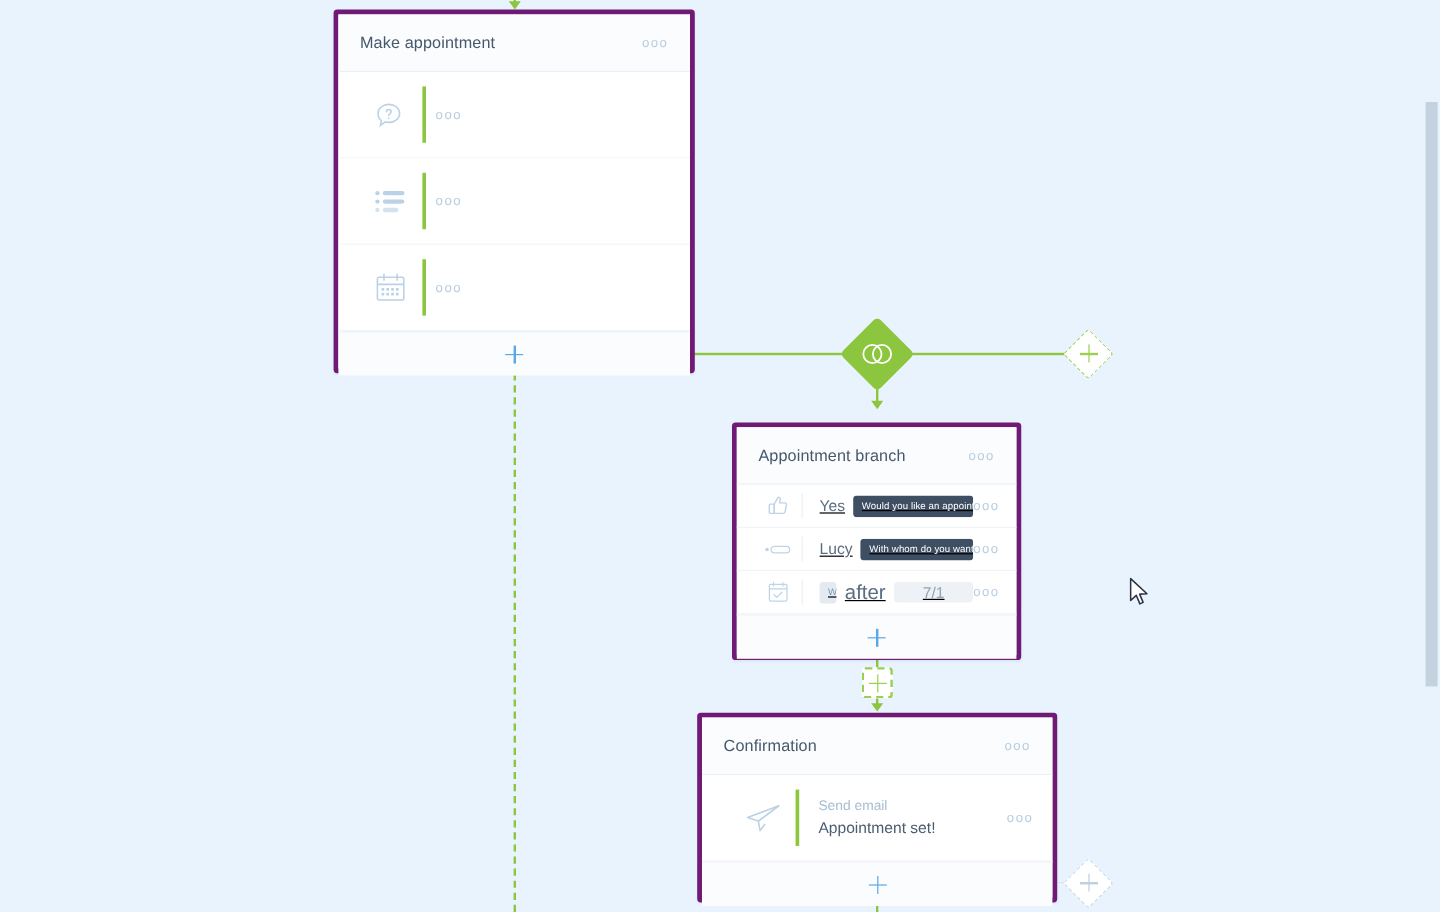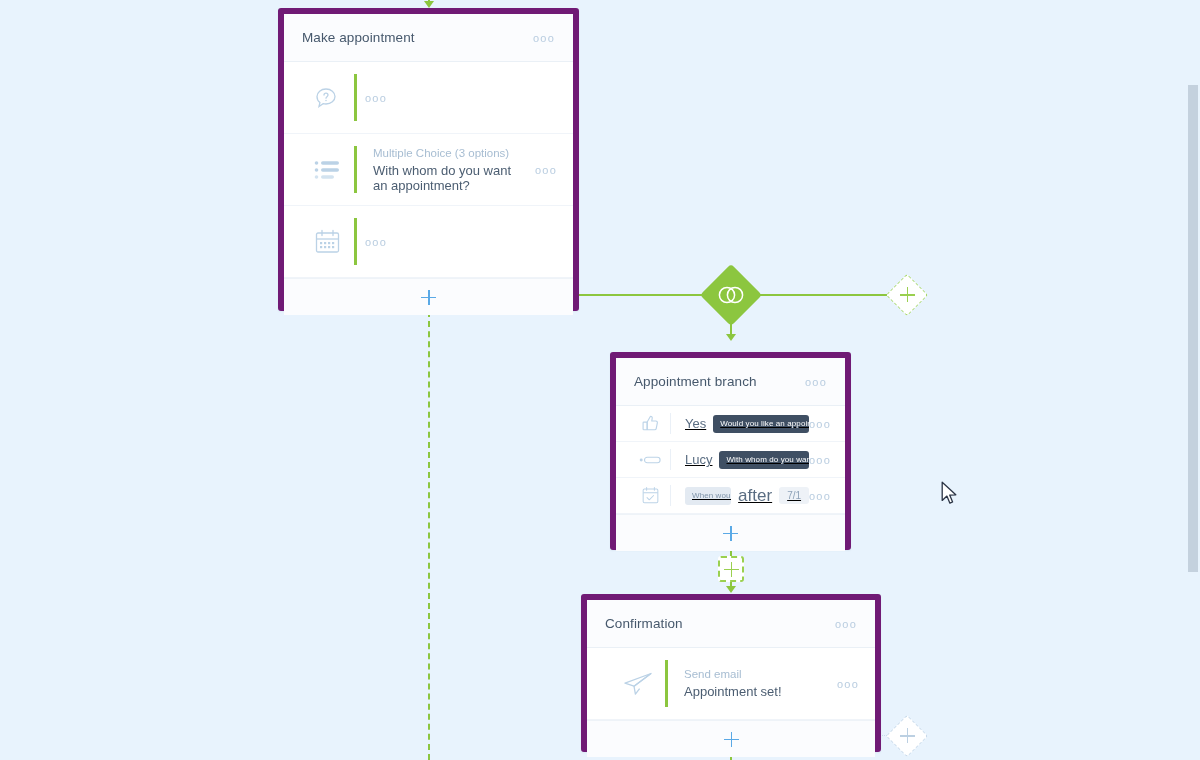--- a/index.html
+++ b/index.html
@@ -30,21 +30,21 @@
     width: 0; height: 0;
     border-left: 5px solid transparent;
     border-right: 5px solid transparent;
     border-top: 7px solid #8cc63f;
   }
 
   
   .card {
     position: absolute;
     background: #ffffff;
-    border: 6px solid #701a75;
+    border: 4px solid #701a75;
     border-radius: 3px;
     box-shadow: 0 1px 2px rgba(30,60,100,0.06);
     box-sizing: border-box;
   }
   .card-head {
     height: 48px;
     background: #fbfcfe;
     border-bottom: 1px solid #eaf0f6;
     display: flex;
     align-items: center;
@@ -172,23 +172,23 @@
     font-size: 8px;
     line-height: 8px;
     padding: 5px 7px;
     border-radius: 3px;
     white-space: nowrap;
     letter-spacing: .1px;
   }
   .tag-date {
     background: #eef2f7;
     color: #8fa3b8;
-    font-size: 10px;
+    font-size: 13px;
     line-height: 9px;
-    padding: 4px 8px;
+    padding: 4px 24px;
     border-radius: 3px;
   }
   .b-after {
     font-size: 17px;
     color: #5a6d82;
   }
 
   
   .diamond-green {
     position: absolute;
@@ -311,24 +311,20 @@
         <svg width="26" height="22" viewBox="0 0 26 22" fill="none">
           <circle cx="2.5" cy="4" r="1.8" fill="#bbd2e6"></circle>
           <rect x="7" y="2.2" width="18" height="3.6" rx="1.8" fill="#bbd2e6"></rect>
           <circle cx="2.5" cy="11" r="1.8" fill="#bbd2e6"></circle>
           <rect x="7" y="9.2" width="18" height="3.6" rx="1.8" fill="#bbd2e6"></rect>
           <circle cx="2.5" cy="18" r="1.8" fill="#d3e3f0"></circle>
           <rect x="7" y="16.2" width="13" height="3.6" rx="1.8" fill="#d3e3f0"></rect>
         </svg>
       </div>
       <div class="q-bar"></div>
-      <div class="q-text">
-        <div class="q-type">Multiple Choice (3 options)</div>
-        <div class="q-label">With whom do you want an appointment?</div>
-      </div>
       <div class="dots q-dots">ooo</div>
     </div>
 
     <div class="q-row">
       <div class="q-icon">
         <svg width="27" height="27" viewBox="0 0 27 27" fill="none" stroke="#bbd2e6" stroke-width="1.3">
           <rect x="2.5" y="5" width="22" height="19" rx="1.5"></rect>
           <path d="M2.5 11h22"></path>
           <path d="M8 2.5v5M19 2.5v5" stroke-linecap="round"></path>
           <g fill="#bbd2e6" stroke="none">

